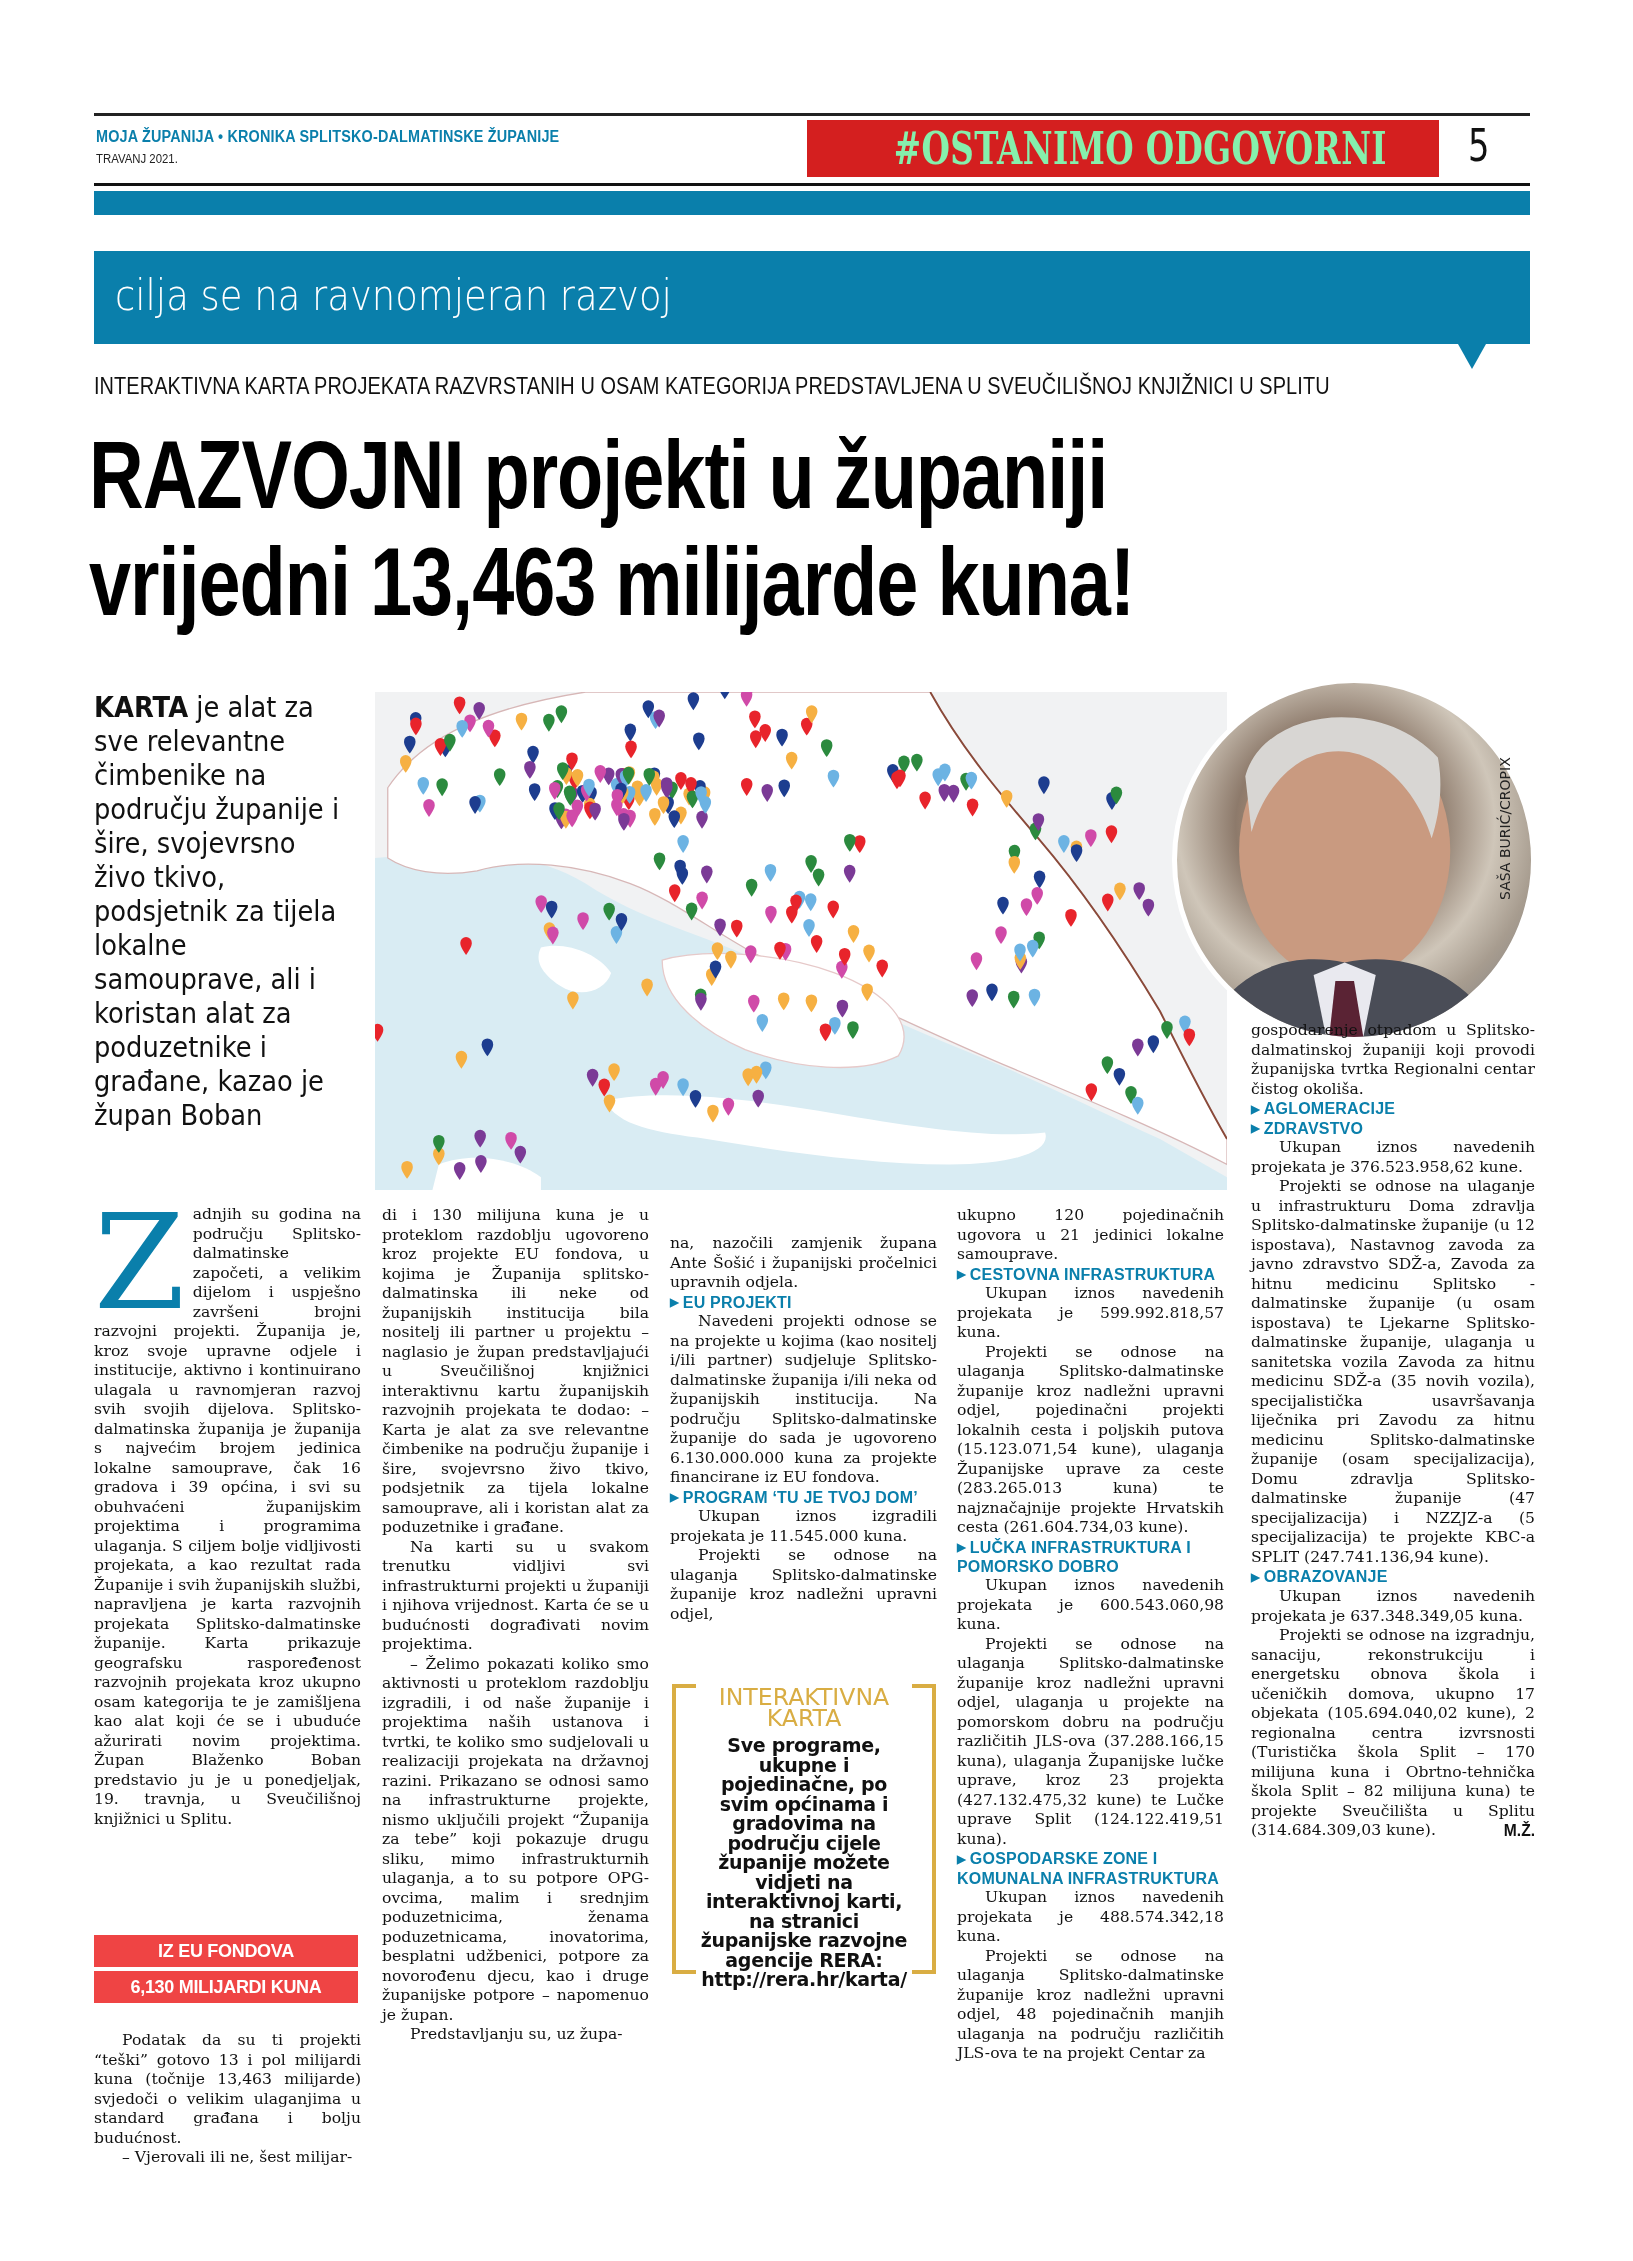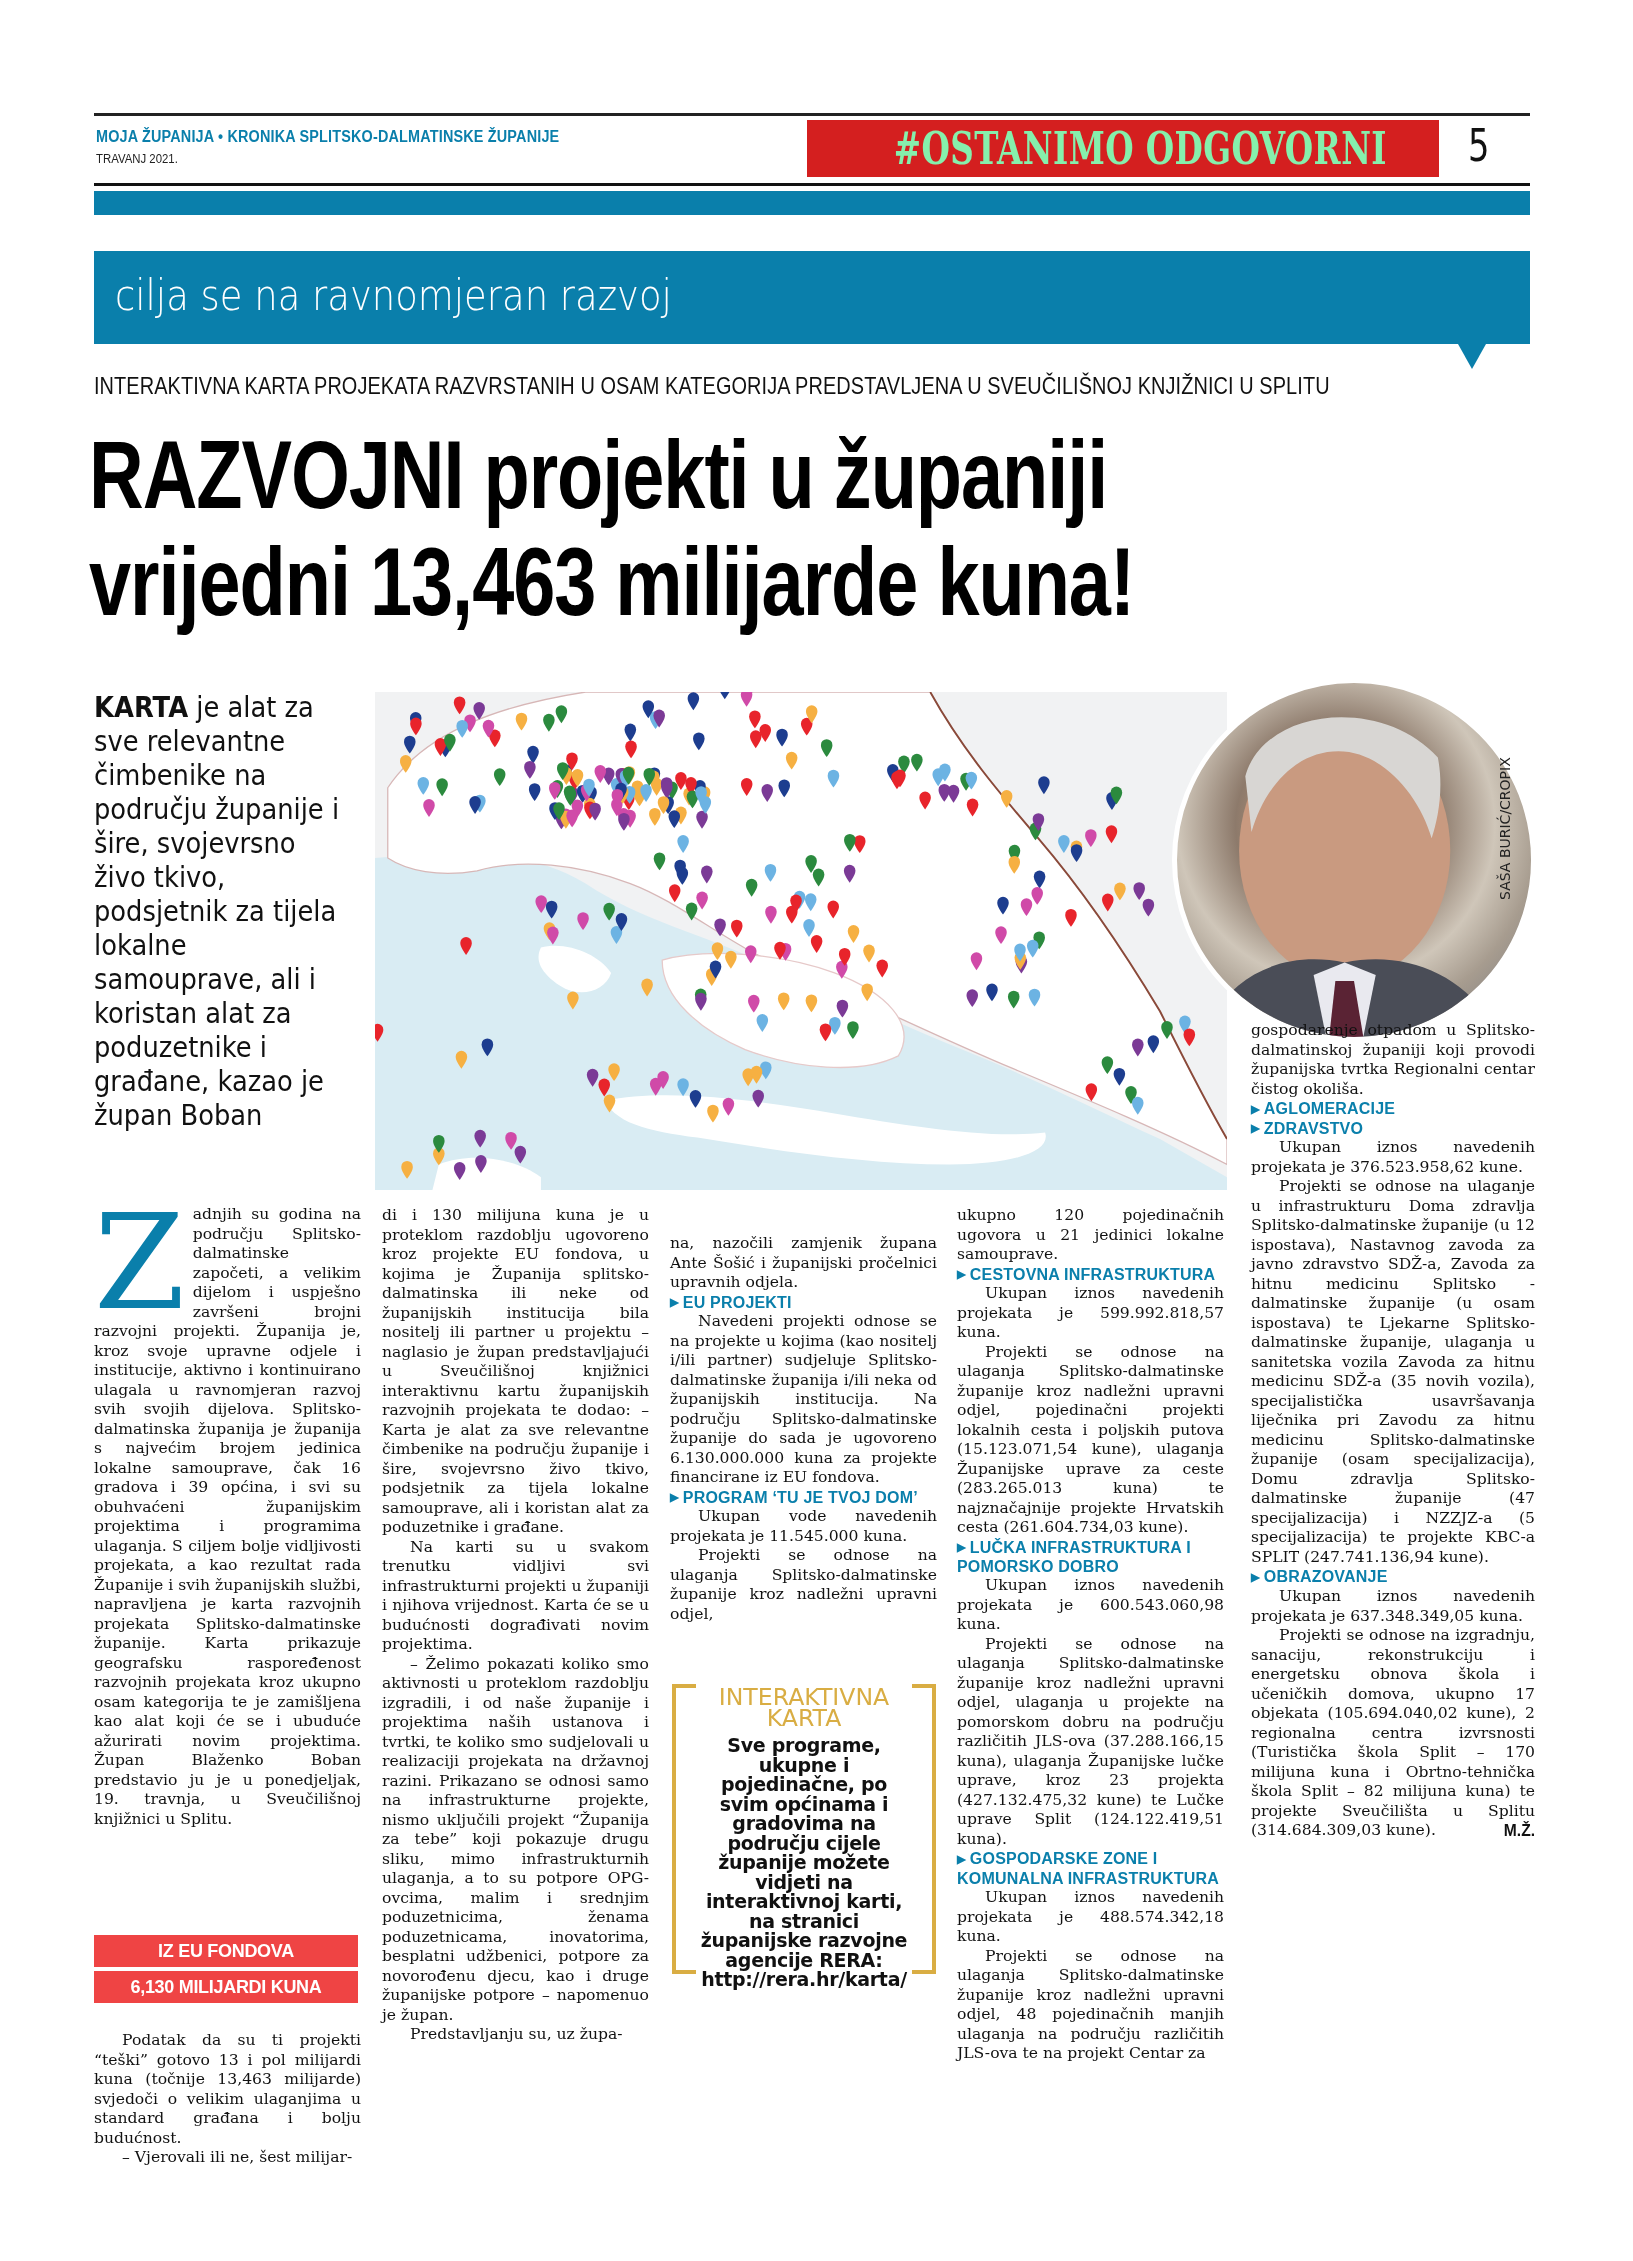--- a/index.html
+++ b/index.html
@@ -394,21 +394,21 @@
   <p>Na karti su u svakom trenutku vidljivi svi infrastrukturni projekti u županiji i njihova vrijednost. Karta će se u budućnosti dograđivati novim projektima.</p>
   <p>– Želimo pokazati koliko smo aktivnosti u proteklom razdoblju izgradili, i od naše županije i projektima naših ustanova i tvrtki, te koliko smo sudjelovali u realizaciji projekata na državnoj razini. Prikazano se odnosi samo na infrastrukturne projekte, nismo uključili projekt “Županija za tebe” koji pokazuje drugu sliku, mimo infrastrukturnih ulaganja, a to su potpore OPG-ovcima, malim i srednjim poduzetnicima, ženama poduzetnicama, inovatorima, besplatni udžbenici, potpore za novorođenu djecu, kao i druge županijske potpore – napomenuo je župan.</p>
   <p>Predstavljanju su, uz župa-</p>
 </div>
 
 <div class="abs col col3">
   <p class="noindent">na, nazočili zamjenik župana Ante Šošić i županijski pročelnici upravnih odjela.</p>
   <p class="subhead"><span class="tri">▶</span><span>EU PROJEKTI</span></p>
   <p>Navedeni projekti odnose se na projekte u kojima (kao nositelj i/ili partner) sudjeluje Splitsko-dalmatinske županija i/ili neka od županijskih institucija. Na području Splitsko-dalmatinske županije do sada je ugovoreno 6.130.000.000 kuna za projekte financirane iz EU fondova.</p>
   <p class="subhead"><span class="tri">▶</span><span>PROGRAM ‘TU JE TVOJ DOM’</span></p>
-  <p>Ukupan vode navedenih projekata je 11.545.000 kuna.</p>
+  <p>Ukupan iznos izgradili projekata je 11.545.000 kuna.</p>
   <p>Projekti se odnose na ulaganja Splitsko-dalmatinske županije kroz nadležni upravni odjel,</p>
 </div>
 
 <div class="abs sidebox">
   <div class="brk l"></div>
   <div class="brk r"></div>
   <div class="sidebox-title">INTERAKTIVNA KARTA</div>
   <div class="sidebox-body">Sve programe, ukupne i pojedinačne, po svim općinama i gradovima na području cijele županije možete vidjeti na interaktivnoj karti, na stranici županijske razvojne agencije RERA: http://rera.hr/karta/</div>
 </div>
 

